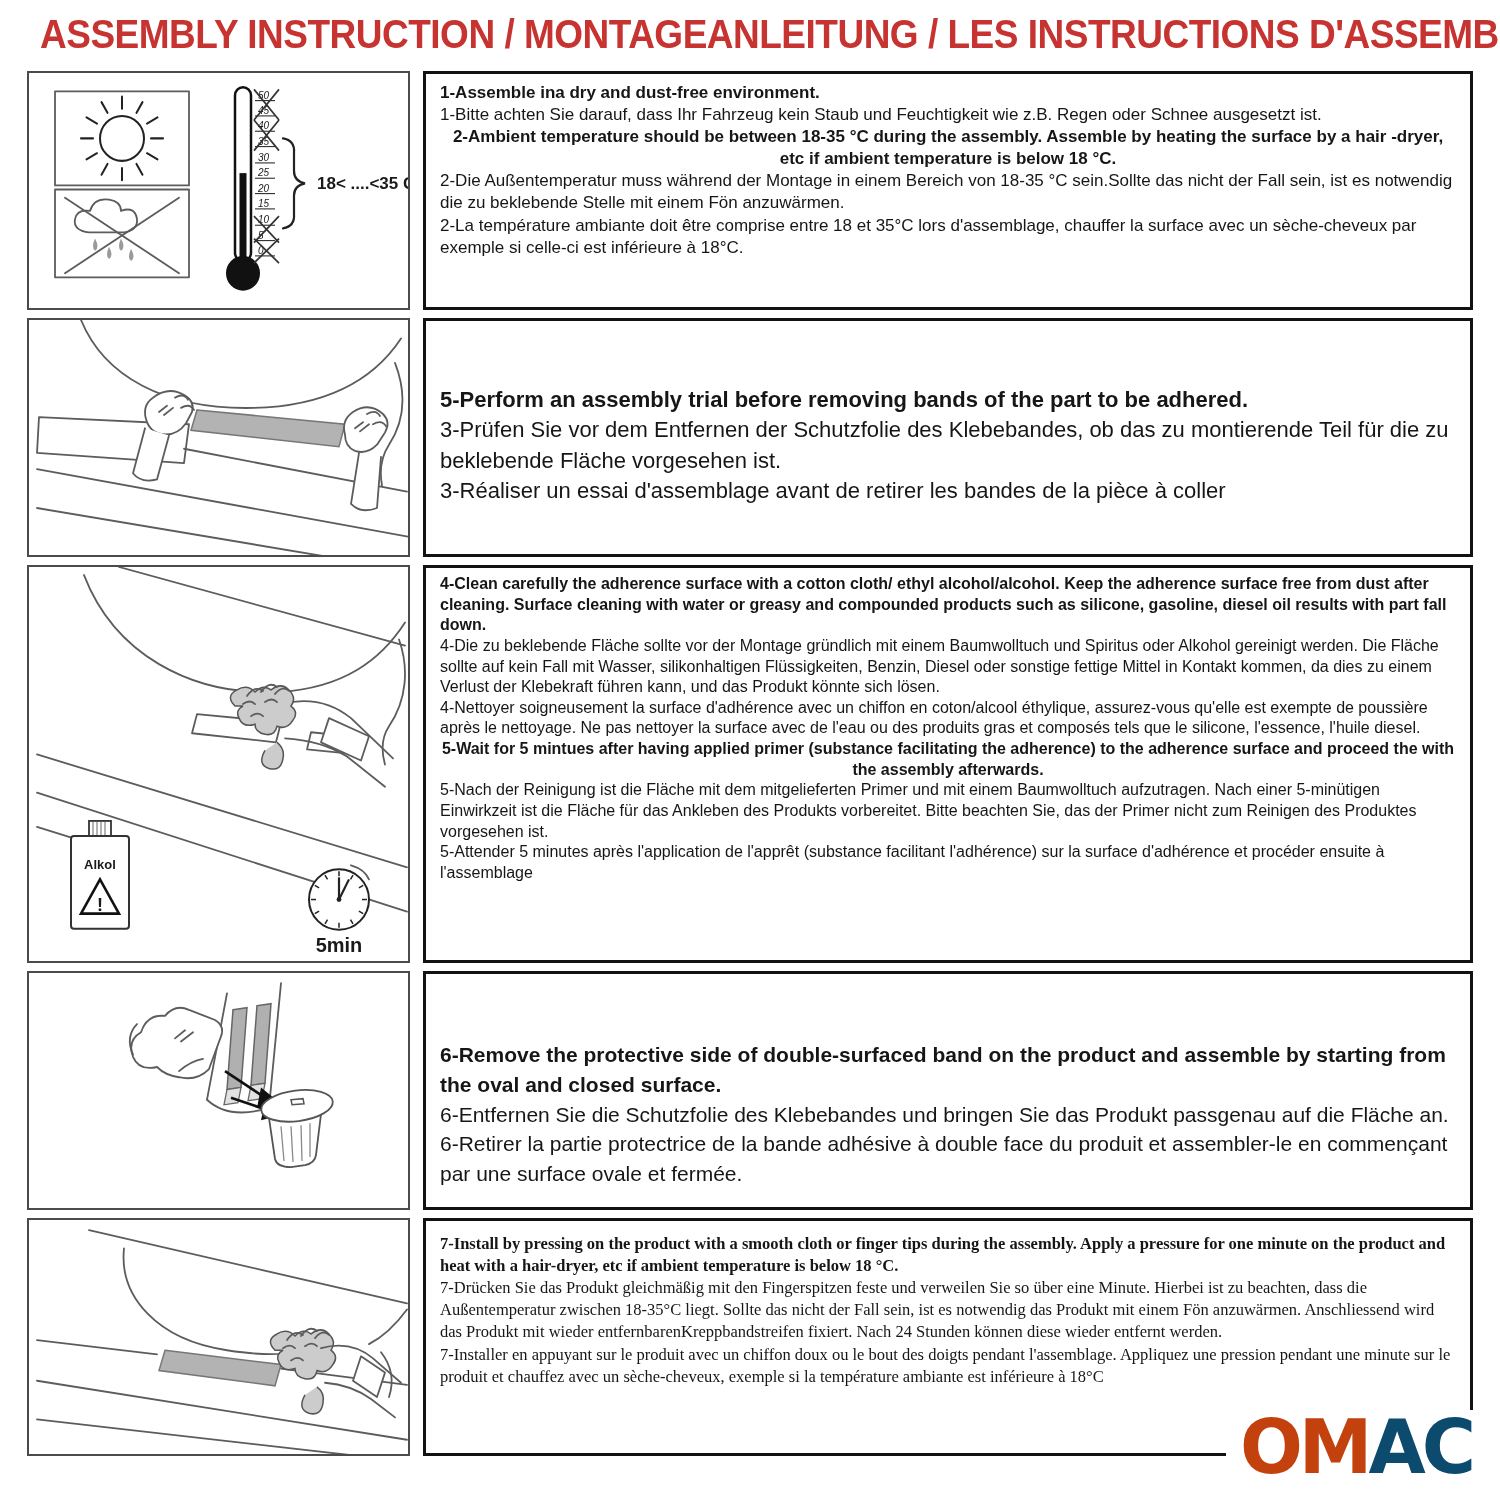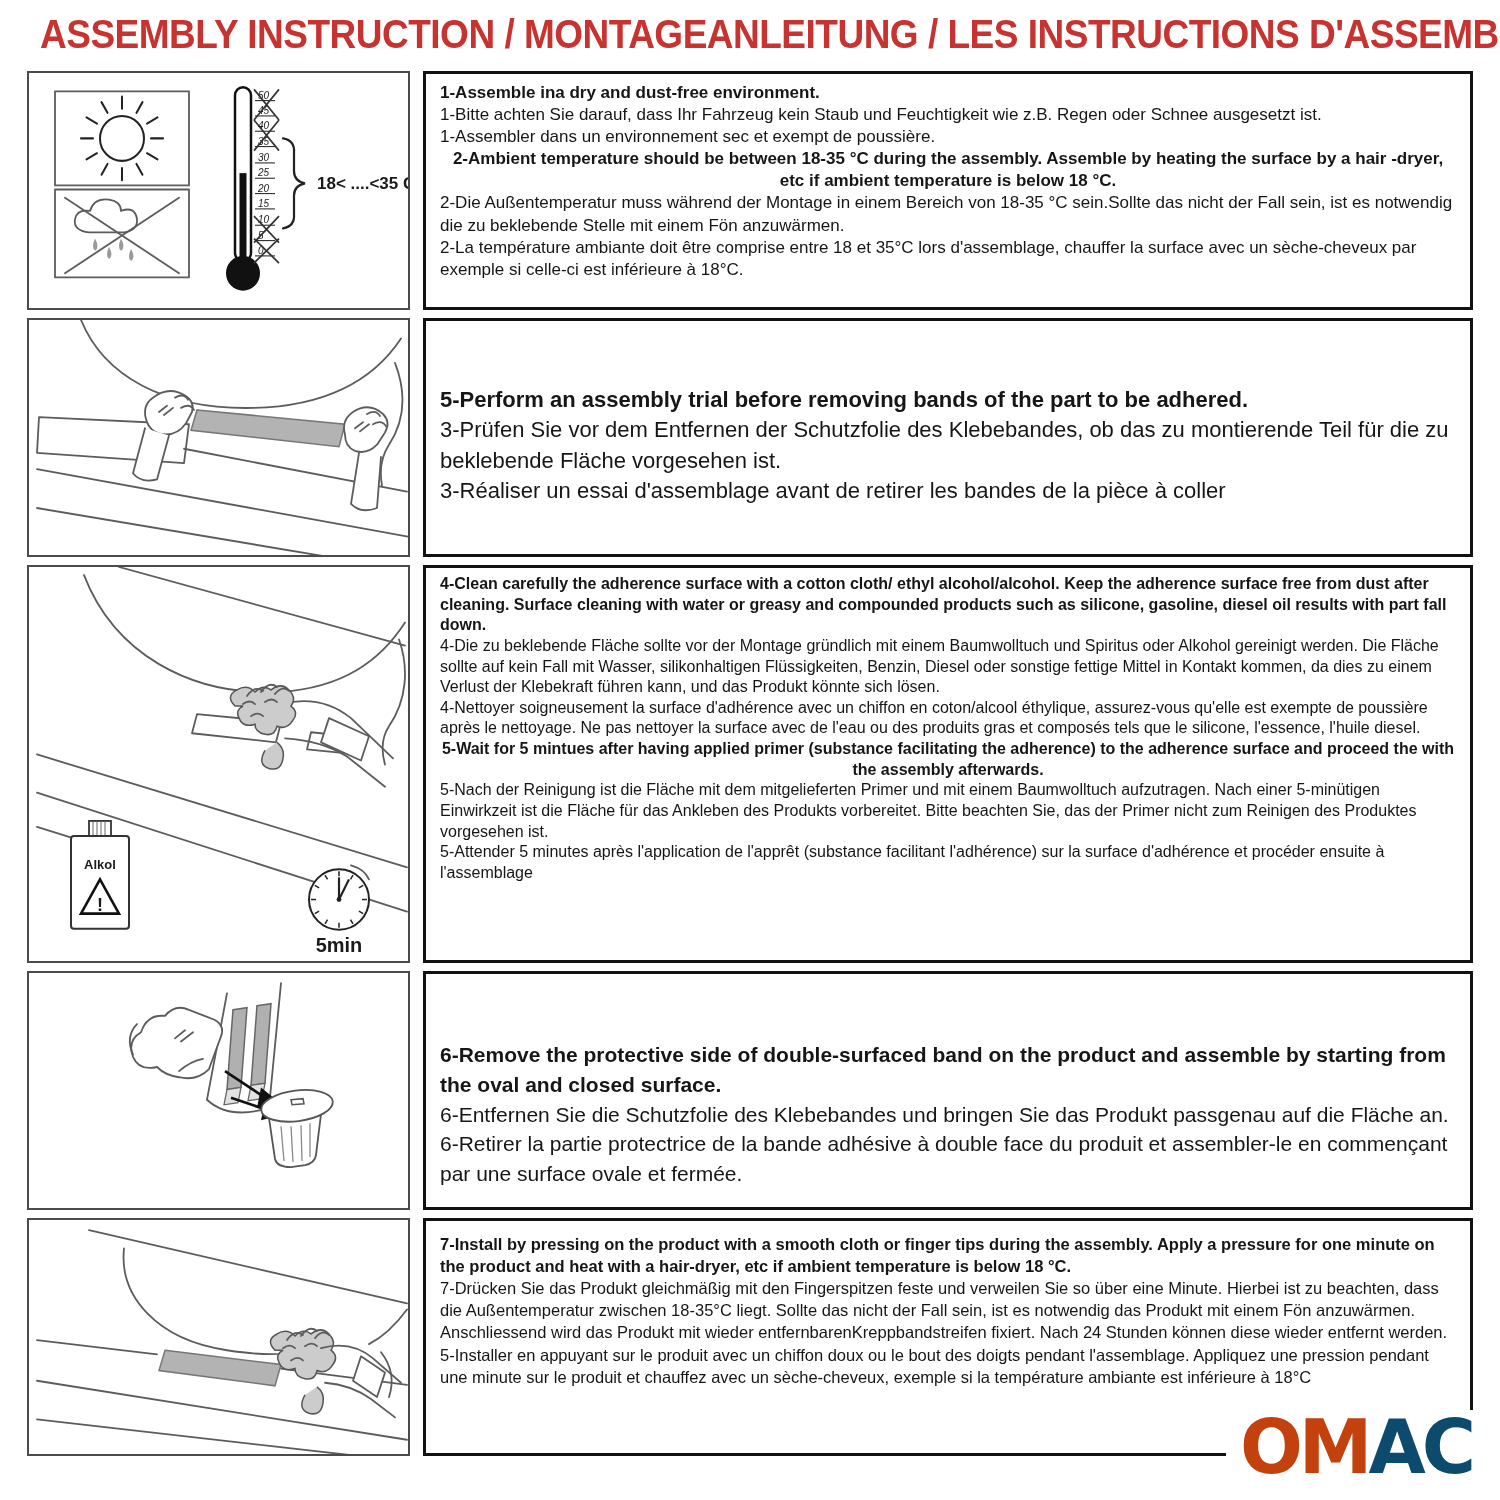--- a/index.html
+++ b/index.html
@@ -17,21 +17,21 @@
   .row{display:flex;gap:13px;margin-bottom:8px;}
   .fig{
     flex:0 0 383px;width:383px;border:2px solid #4b4b4b;background:#fff;
     box-sizing:border-box;overflow:hidden;
   }
   .fig svg{display:block;width:100%;height:100%;}
   .txt{
     flex:1;border:3px solid #121212;background:#fff;box-sizing:border-box;
     padding:8px 14px;overflow:hidden;
   }
-  .r1,.r2,.r4{height:239px;} .r3{height:398px;} .r5{height:238px;}
+  .r1,.r2,.r4{height:239px;} .r3{height:398px;} .r5{height:238px;font-family:Liberation Serif, serif;}
   .txt p{margin:0;}
   .b{font-weight:bold;}
   .gap{margin-top:1.25em;text-align:center;}
   .s1{font-size:17px;line-height:1.30;}
   .s2{font-size:22px;line-height:1.38;padding-top:64px;}
   .s3{font-size:16px;line-height:1.29;padding-top:6px;}
   .s4{font-size:21px;line-height:1.42;padding-top:66px;}
   .s5{font-size:16.5px;line-height:1.34;padding-top:12px;}
   .logo{
     position:absolute;top:1410px;right:26px;background:#fff;
@@ -127,21 +127,20 @@
               <line x1="250" y1="162" x2="225" y2="186"></line>
           </g>
           <path d="M254,64 Q266,66 265,78 L265,96 Q265,106 276,108 Q265,110 265,120 L265,138 Q266,150 254,152" class="dark" stroke-width="2.2"></path>
           <text x="288" y="114" class="svgtext" font-size="17" font-weight="bold">18&lt; ....&lt;35 C</text>
         </g>
       </svg>
     </div>
     <div class="txt s1 r1">
       <p class="b">1-Assemble ina dry and dust-free environment.</p>
       <p>1-Bitte achten Sie darauf, dass Ihr Fahrzeug kein Staub und Feuchtigkeit wie z.B. Regen oder Schnee ausgesetzt ist.</p>
-      <p>1-Assembler dans un environnement sec et exempt de poussière.</p>
       <p class="b gap">2-Ambient temperature should be between 18-35 °C  during the assembly. Assemble by heating the surface by a hair -dryer, etc if ambient temperature is below 18 °C.</p>
       <p>2-Die Außentemperatur muss während der Montage in einem Bereich von 18-35 °C  sein.Sollte das nicht der Fall sein, ist es notwendig die zu beklebende Stelle mit einem Fön anzuwärmen.</p>
       <p>2-La température ambiante doit être comprise entre 18 et 35°C lors d'assemblage, chauffer la surface avec un sèche-cheveux par exemple si celle-ci est inférieure à 18°C.</p>
     </div>
   </div>
 
   <div class="row">
     <div class="fig r2">
       <svg viewBox="0 0 379 230" preserveAspectRatio="none">
         <g class="lineart">
@@ -316,21 +315,21 @@
         <g class="lineart">
           <path d="M292,126 Q322,118 344,136 L372,160"></path>
           <path d="M296,160 Q322,162 342,176 L366,194"></path>
           <path d="M332,134 L356,150 L348,174 L324,158 Z" fill="#fff"></path>
         </g>
       </svg>
     </div>
     <div class="txt s5 r5">
       <p class="b">7-Install by pressing on the product with a smooth cloth or finger tips during the assembly. Apply a pressure for one minute on the product and heat with a hair-dryer, etc if ambient temperature is below 18 °C.</p>
       <p>7-Drücken Sie das Produkt gleichmäßig mit den Fingerspitzen feste und verweilen Sie so über eine Minute. Hierbei ist zu beachten, dass die Außentemperatur zwischen 18-35°C liegt. Sollte das nicht der Fall sein, ist es notwendig das Produkt mit einem Fön anzuwärmen. Anschliessend wird das Produkt mit wieder entfernbarenKreppbandstreifen fixiert. Nach 24 Stunden können diese wieder entfernt werden.</p>
-      <p>5-Installer en appuyant sur le produit avec un chiffon doux ou le bout des doigts pendant l'assemblage. Appliquez une pression pendant une minute sur le produit et chauffez avec un sèche-cheveux, exemple si la température ambiante est inférieure à 18°C</p>
+      <p>7-Installer en appuyant sur le produit avec un chiffon doux ou le bout des doigts pendant l'assemblage. Appliquez une pression pendant une minute sur le produit et chauffez avec un sèche-cheveux, exemple si la température ambiante est inférieure à 18°C</p>
     </div>
   </div>
 
 </div>
 
 <div class="logo">
   <span class="lb">OM</span><span class="lr">AC</span>
 </div>
 
 </body></html>

